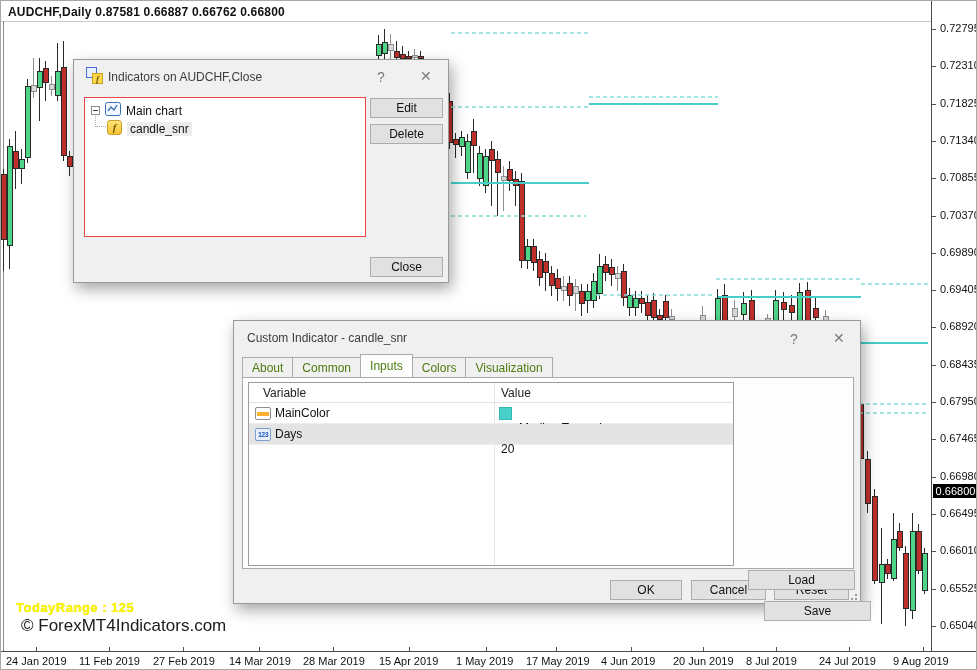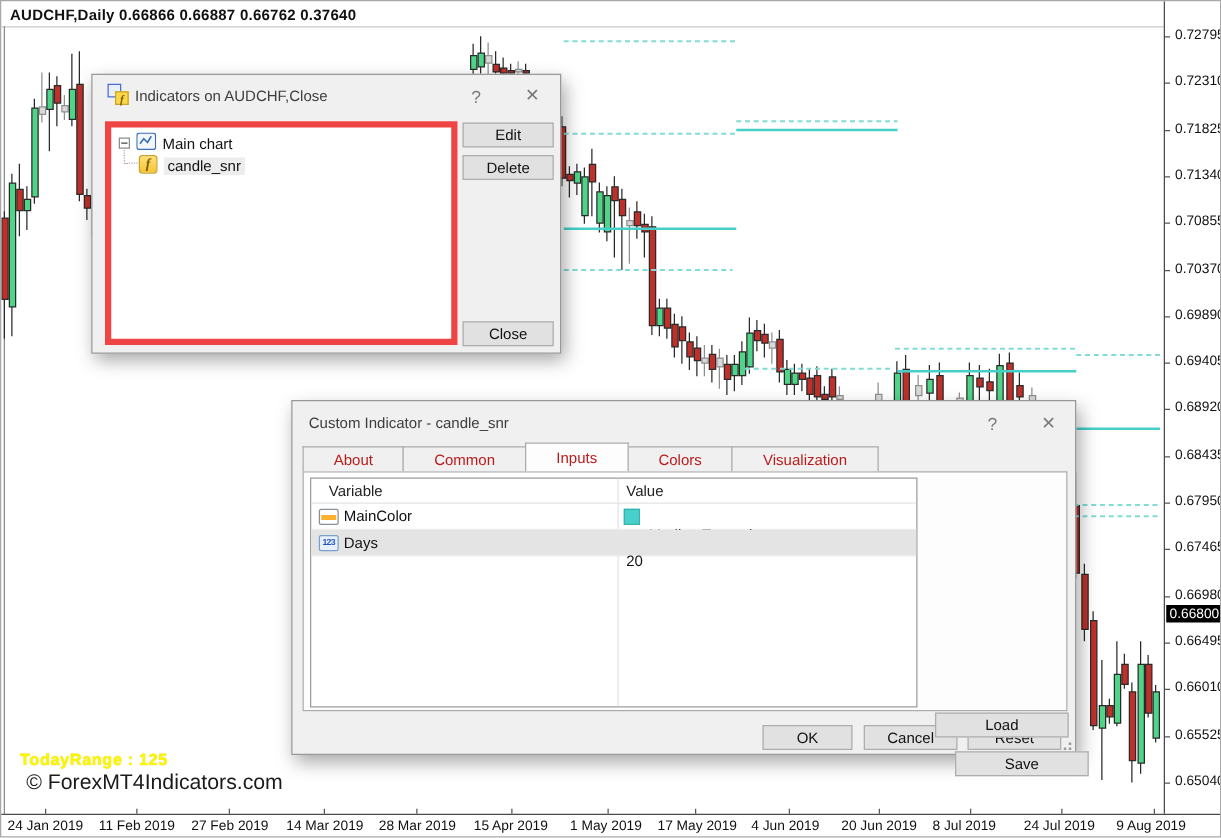--- a/index.html
+++ b/index.html
@@ -44,21 +44,21 @@
 
   
   #dlg-ind { left: 72px; top: 58px; width: 376px; height: 224px; z-index: 10; }
   #dlg-ind .dlg-title { left: 34px; top: 10px; }
   .ind-title-icon { position: absolute; left: 12px; top: 7px; width: 17px; height: 17px; }
   .iti-back { position: absolute; left: 0; top: 0; width: 11px; height: 11px; background: #e8efff; border: 1px solid #4a6fd0; }
   .iti-front { position: absolute; right: 0; bottom: 0; width: 11px; height: 11px; background: #ffd84a; border: 1px solid #c9a227;
     font-size: 9px; font-style: italic; font-weight: bold; color: #7a5c00; text-align: center; line-height: 10px; font-family: "Liberation Serif", serif; }
   #dlg-ind .dlg-help { left: 303px; top: 10px; }
   #dlg-ind .dlg-close { left: 346px; top: 9px; }
-  .listbox { position: absolute; left: 10px; top: 37px; width: 282px; height: 179px; background: #fff; border: 5px solid #ef4444; }
+  .listbox { position: absolute; left: 10px; top: 37px; width: 282px; height: 140px; background: #fff; border: 1px solid #ef4444; }
   .tree-row { position: absolute; font-size: 12px; color: #111; white-space: nowrap; }
   .tree-expand { position: absolute; left: 6px; top: 8px; width: 9px; height: 9px; border: 1px solid #8c8c8c; background: #fff; }
   .tree-expand::after { content: ""; position: absolute; left: 1px; top: 3px; width: 5px; height: 1px; background: #444; }
   .tree-dots-v { position: absolute; left: 10px; top: 18px; width: 1px; height: 11px; border-left: 1px dotted #b0b0b0; }
   .tree-dots-h { position: absolute; left: 11px; top: 28px; width: 10px; height: 1px; border-top: 1px dotted #b0b0b0; }
   .mainchart-icon { position: absolute; left: 20px; top: 4px; }
   .tree-label-root { position: absolute; left: 41px; top: 6px; }
   .fx-icon { position: absolute; left: 22px; top: 22px; width: 15px; height: 15px; border-radius: 3px;
     background: linear-gradient(180deg,#ffe27a,#f5c433); border: 1px solid #c9a22e;
     font-size: 11px; font-style: italic; font-weight: bold; color: #7a5c00; text-align: center; line-height: 13px; font-family: "Liberation Serif", serif; }
@@ -66,21 +66,21 @@
   #btn-edit { left: 296px; top: 38px; width: 73px; height: 20px; }
   #btn-delete { left: 296px; top: 64px; width: 73px; height: 20px; }
   #btn-close { left: 296px; top: 197px; width: 73px; height: 20px; }
 
   
   #dlg-cust { left: 232px; top: 319px; width: 628px; height: 284px; z-index: 20; }
   #dlg-cust .dlg-title { left: 13px; top: 10px; }
   #dlg-cust .dlg-help { left: 556px; top: 11px; }
   #dlg-cust .dlg-close { left: 599px; top: 10px; }
   .tabs { position: absolute; left: 8px; top: 36px; height: 20px; display: flex; align-items: flex-end; z-index: 2; }
-  .tab { position: relative; height: 20px; padding: 0 24px; font-size: 12px; color: #b91c1c; line-height: 20px;
+  .tab { position: relative; height: 20px; padding: 0 9px; font-size: 12px; color: #4d7c0f; line-height: 20px;
     background: #f0f0f0; border: 1px solid #ababab; border-bottom: none; margin-right: -1px; cursor: pointer; }
   .tab.active { height: 23px; line-height: 22px; background: #fdfdfd; z-index: 3; }
   .tab-panel { position: absolute; left: 8px; top: 56px; width: 612px; height: 192px; background: #fdfdfd; border: 1px solid #ababab; z-index: 1; }
   .inputs-table { position: absolute; left: 5px; top: 4px; width: 486px; height: 184px; background: #fff; border: 1px solid #9c9c9c; }
   .col-divider { position: absolute; left: 245px; top: 0; width: 1px; height: 100%; background: #e3e3e3; }
   .tbl-header { position: absolute; left: 0; top: 0; width: 100%; height: 20px; border-bottom: 1px solid #e3e3e3; }
   .tbl-header .h1 { position: absolute; left: 14px; top: 3px; font-size: 12px; color: #222; }
   .tbl-header .h2 { position: absolute; left: 252px; top: 3px; font-size: 12px; color: #222; }
   .tbl-row { position: absolute; left: 0; width: 100%; height: 21px; border-bottom: 1px solid #ededed; cursor: pointer; }
   .tbl-row.r1 { top: 20px; }
@@ -459,21 +459,21 @@
       <line x1="450" y1="182" x2="588" y2="182" stroke="#45cfc8" stroke-width="2"></line>
       <line x1="717" y1="296" x2="860" y2="296" stroke="#45cfc8" stroke-width="2"></line>
       <line x1="860" y1="342" x2="927" y2="342" stroke="#45cfc8" stroke-width="2"></line>
     </svg>
 
   <div class="frame-top"></div>
   <div class="frame-left"></div>
   <div class="axis-sep-v"></div>
   <div class="axis-sep-h"></div>
 
-  <div class="ohlc">AUDCHF,Daily  0.66866 0.66887 0.66762 0.37640</div>
+  <div class="ohlc">AUDCHF,Daily  0.87581 0.66887 0.66762 0.66800</div>
 
   <div class="price-axis">
       <div class="price-tick" style="top: 28px;"></div>
       <div class="price-label" style="top: 21px;">0.72795</div>
       <div class="price-tick" style="top: 65px;"></div>
       <div class="price-label" style="top: 58px;">0.72310</div>
       <div class="price-tick" style="top: 103px;"></div>
       <div class="price-label" style="top: 96px;">0.71825</div>
       <div class="price-tick" style="top: 140px;"></div>
       <div class="price-label" style="top: 133px;">0.71340</div>

